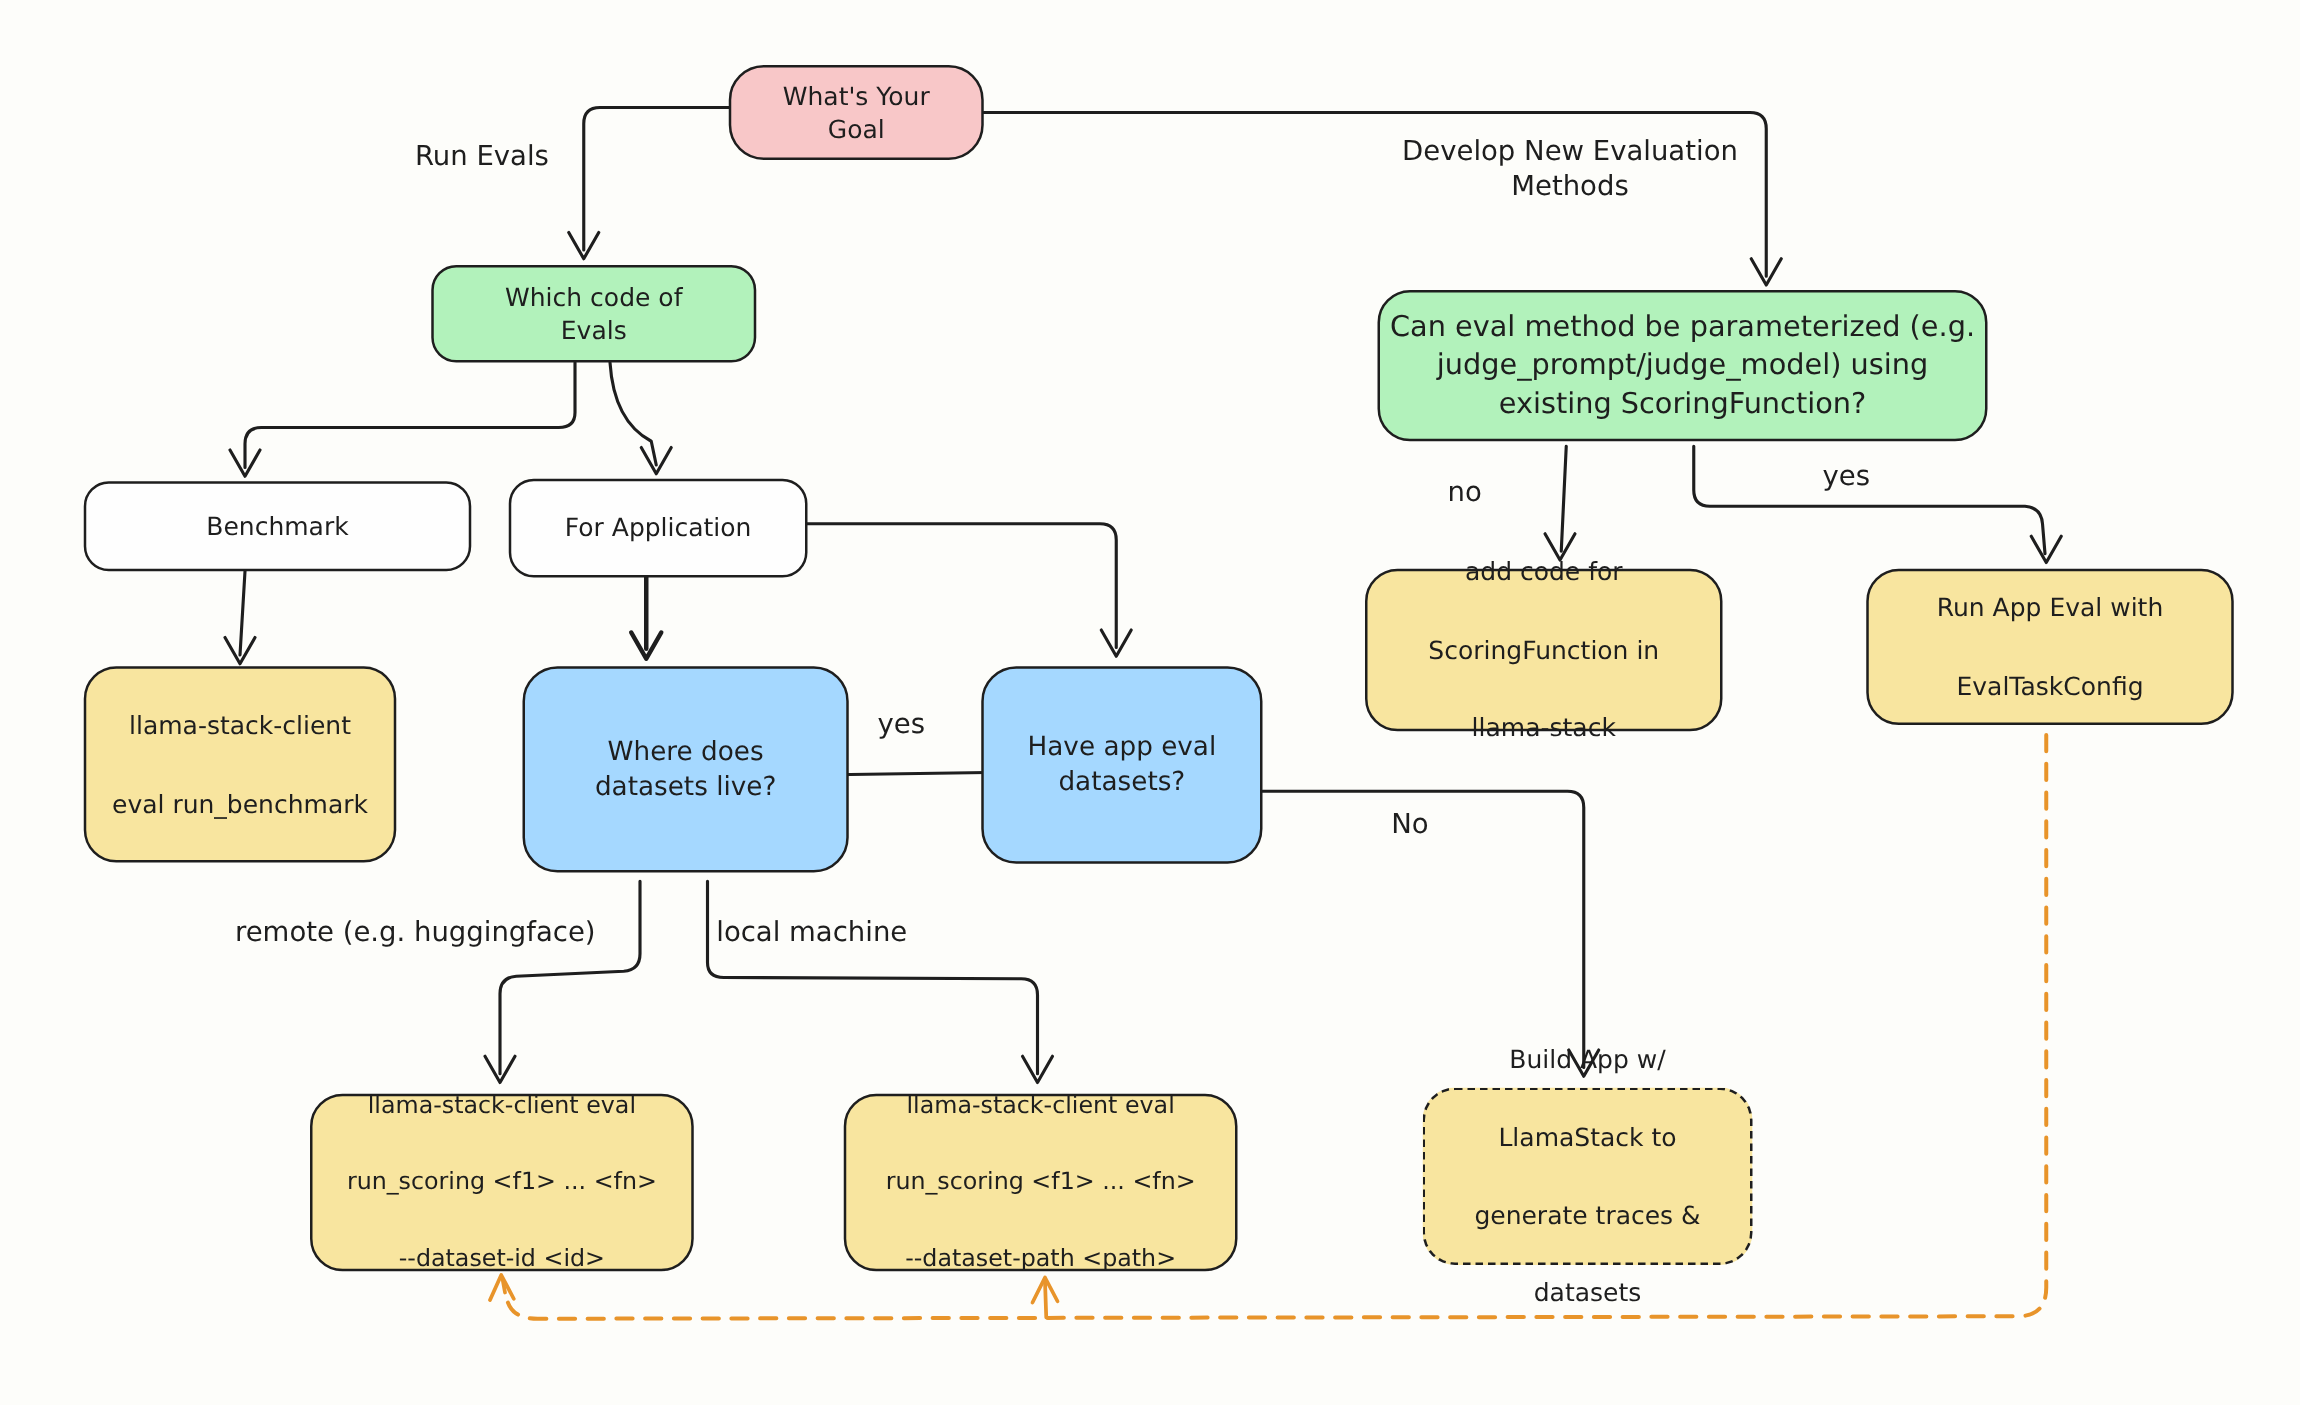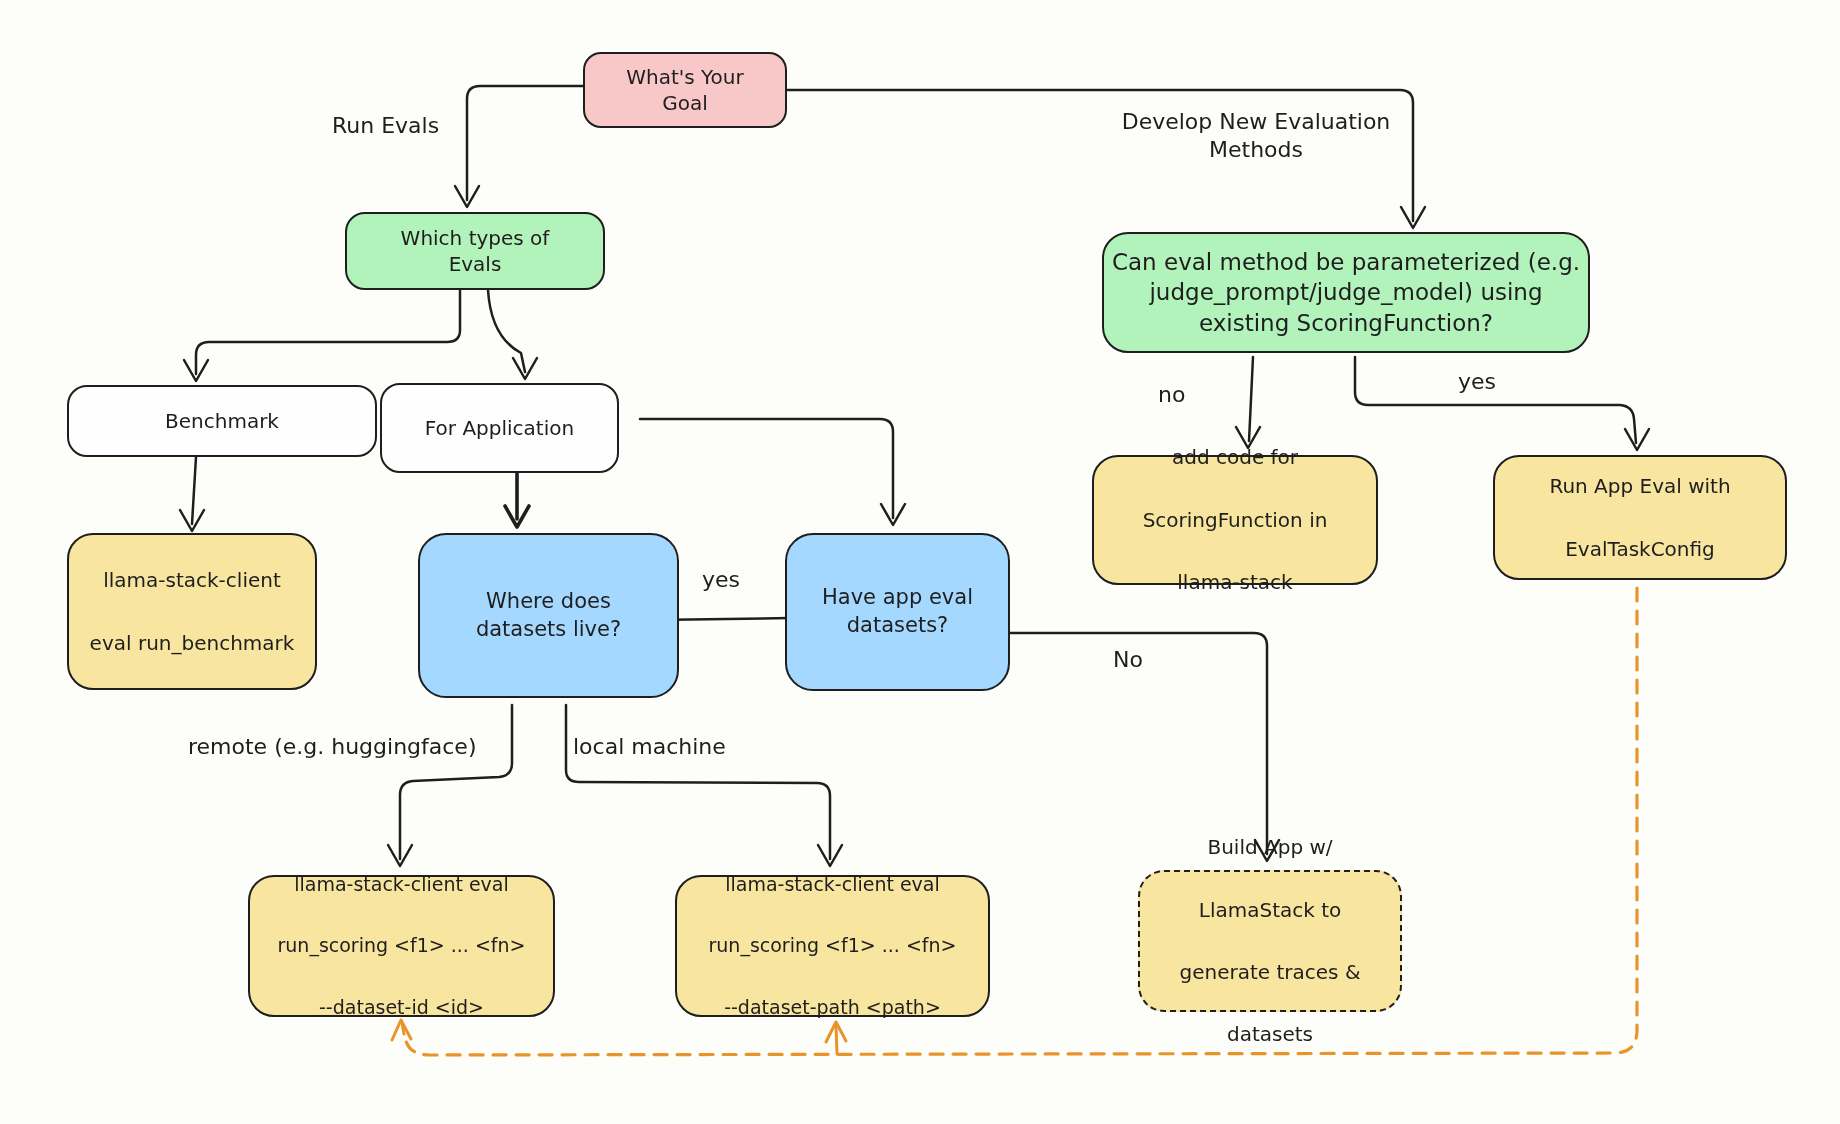--- a/index.html
+++ b/index.html
@@ -20,21 +20,21 @@
     position:absolute;
     box-sizing:border-box;
     border:2.5px solid #1e1e1e;
     display:flex;flex-direction:column;
     align-items:center;justify-content:center;
     text-align:center;
     font-size:20px;line-height:1.32;
     background:#ffffff;
   }
   .node span{display:block;white-space:nowrap;}
-  .fill-pink{background:#f8c7c8;border-radius:18px;}
+  .fill-pink{background:#f8c7c8;border-radius:28px;}
   .fill-green{background:#b2f2bb;border-radius:20px;}
   .fill-green-lg{background:#b2f2bb;border-radius:26px;font-size:23px;}
   .fill-white{background:#fefefe;border-radius:20px;}
   .fill-blue{background:#a5d8ff;border-radius:28px;font-size:21px;}
   .fill-yellow{background:#f8e59f;border-radius:26px;gap:36px;}
   .cmd{font-size:19px;}
   .dashed{border-style:dashed;}
   .elabel{
     position:absolute;
     font-size:22px;line-height:1.28;
@@ -94,35 +94,35 @@
     <path class="orange" d="M 837 1054 L 836 1025"></path>
     <path class="orange" d="M 826 1042 L 836 1022 L 846 1041"></path>
   </svg>
 
   <div class="node fill-pink" style="left:583px;top:52px;width:204px;height:76px">
     <span>What's Your</span>
     <span>Goal</span>
   </div>
 
   <div class="node fill-green" style="left:345px;top:212px;width:260px;height:78px">
-    <span>Which types of</span>
+    <span>Which code of</span>
     <span>Evals</span>
   </div>
 
   <div class="node fill-green-lg" style="left:1102px;top:232px;width:488px;height:121px">
     <span>Can eval method be parameterized (e.g.</span>
     <span>judge_prompt/judge_model) using</span>
     <span>existing ScoringFunction?</span>
   </div>
 
   <div class="node fill-white" style="left:67px;top:385px;width:310px;height:72px">
     <span>Benchmark</span>
   </div>
 
-  <div class="node fill-white" style="left:380px;top:383px;width:239px;height:90px">
+  <div class="node fill-white" style="left:407px;top:383px;width:239px;height:79px">
     <span>For Application</span>
   </div>
 
   <div class="node fill-yellow" style="left:67px;top:533px;width:250px;height:157px">
     <span>llama-stack-client</span>
     <span>eval run_benchmark</span>
   </div>
 
   <div class="node fill-blue" style="left:418px;top:533px;width:261px;height:165px">
     <span>Where does</span>

